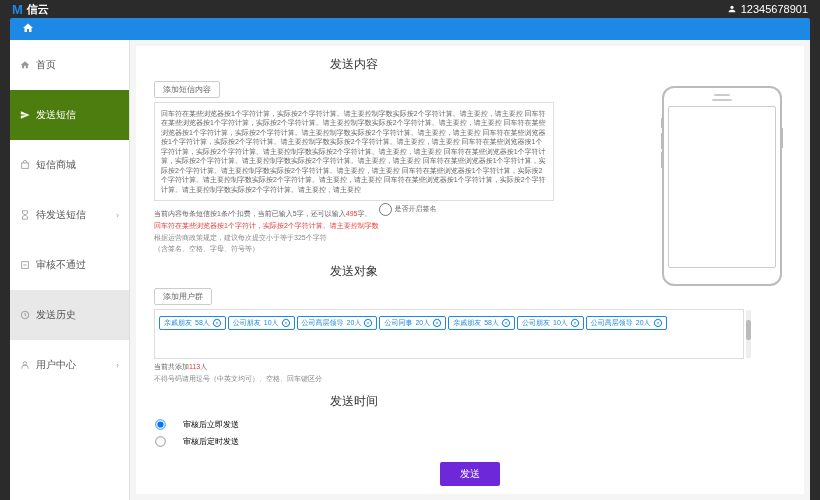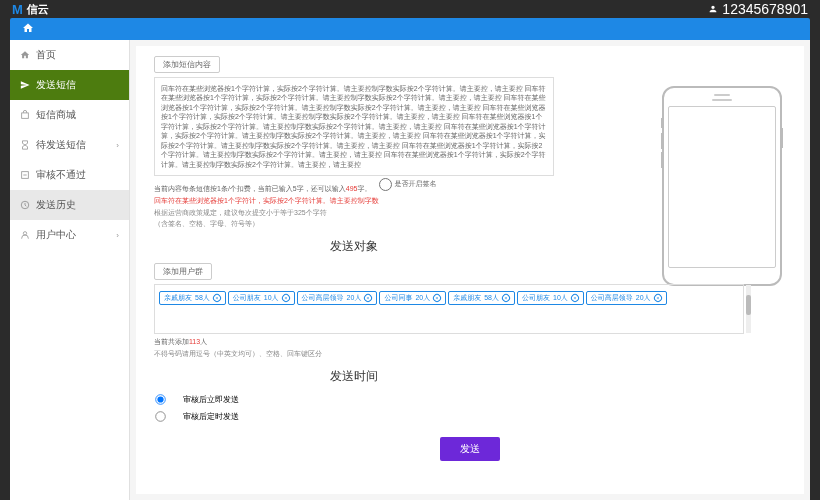--- a/index.html
+++ b/index.html
@@ -1,25 +1,25 @@
 <!DOCTYPE html>
 <html><head>
   <meta charset="utf-8">
   <style>
     * { margin: 0; padding: 0; box-sizing: border-box; }
     body { font-family: "Microsoft YaHei", Arial, sans-serif; background: #2b2b2b; width: 820px; height: 500px; overflow: hidden; font-size: 10px; }
     .topbar { background: #2b2b2b; height: 18px; display: flex; align-items: center; justify-content: space-between; padding: 0 12px; }
     .logo { color: #fff; font-size: 11px; font-weight: bold; display: flex; align-items: center; gap: 4px; }
     .logo-m { color: #1e88e5; font-size: 13px; font-weight: bold; }
-    .user-info { color: #fff; font-size: 14px; display: flex; align-items: center; gap: 4px; }
+    .user-info { color: #fff; font-size: 11px; display: flex; align-items: center; gap: 4px; }
     .navbar { background: #1e88e5; height: 22px; display: flex; align-items: center; padding: 0 12px; margin: 0 10px; border-radius: 2px 2px 0 0; }
     .home-icon { color: #fff; font-size: 11px; }
     .container { display: flex; margin: 0 10px; height: 460px; background: #f5f5f5; }
     .sidebar { width: 120px; background: #fff; border-right: 1px solid #e0e0e0; }
-    .sidebar-item { display: flex; align-items: center; padding: 8px 10px; font-size: 10px; color: #555; cursor: pointer; gap: 6px; }
+    .sidebar-item { display: flex; align-items: center; padding: 18px 10px; font-size: 10px; color: #555; cursor: pointer; gap: 6px; }
     .sidebar-item.active { background: #4d7c0f; color: #fff; }
     .sidebar-item.highlight { background: #e8e8e8; }
     .sidebar-icon { width: 10px; height: 10px; display: inline-block; opacity: 0.6; }
     .sidebar-item.active .sidebar-icon { opacity: 1; }
     .chevron { margin-left: auto; font-size: 8px; color: #999; }
     .main { flex: 1; padding: 10px 18px; overflow-y: auto; background: #fff; margin: 6px; position: relative; }
     .section-title { text-align: center; font-size: 12px; color: #333; margin-bottom: 8px; font-weight: normal; }
     .add-btn { display: inline-block; border: 1px solid #ccc; padding: 2px 8px; font-size: 8px; color: #666; border-radius: 2px; margin-bottom: 4px; cursor: pointer; }
     .content-box { border: 1px solid #ddd; padding: 6px; font-size: 7px; color: #666; line-height: 1.35; min-height: 70px; margin-bottom: 2px; }
     .hint-line { font-size: 7px; color: #666; margin-top: 2px; }
@@ -130,20 +130,21 @@
     <div class="phone-mock">
       <div class="phone-speaker"></div>
       <div class="phone-screen"></div>
       <div class="phone-button phone-btn-1"></div>
       <div class="phone-button phone-btn-2"></div>
       <div class="phone-button phone-btn-3"></div>
       <div class="phone-btn-r"></div>
     </div>
 
     <div class="section">
+      <div class="section-title">发送内容</div>
       <div class="add-btn">添加短信内容</div>
       <div class="content-box">回车符在某些浏览器按1个字符计算，实际按2个字符计算。请主要控制字数实际按2个字符计算。请主要控，请主要控 回车符在某些浏览器按1个字符计算，实际按2个字符计算。请主要控制字数实际按2个字符计算。请主要控，请主要控 回车符在某些浏览器按1个字符计算，实际按2个字符计算。请主要控制字数实际按2个字符计算。请主要控，请主要控 回车符在某些浏览器按1个字符计算，实际按2个字符计算。请主要控制字数实际按2个字符计算。请主要控，请主要控 回车符在某些浏览器按1个字符计算，实际按2个字符计算。请主要控制字数实际按2个字符计算。请主要控，请主要控 回车符在某些浏览器按1个字符计算，实际按2个字符计算。请主要控制字数实际按2个字符计算。请主要控，请主要控 回车符在某些浏览器按1个字符计算，实际按2个字符计算。请主要控制字数实际按2个字符计算。请主要控，请主要控 回车符在某些浏览器按1个字符计算，实际按2个字符计算。请主要控制字数实际按2个字符计算。请主要控，请主要控 回车符在某些浏览器按1个字符计算，实际按2个字符计算。请主要控制字数实际按2个字符计算。请主要控，请主要控</div>
       <div class="hint-line">
         <span>当前内容每条短信按1条/个扣费，当前已输入5字，还可以输入</span><span class="red">495</span><span>字。</span>
         <span class="checkbox-inline">
             <input type="radio" style="">
             <span>是否开启签名</span>
           </span>
       </div>
       <div class="red-hint">回车符在某些浏览器按1个字符计，实际按2个字符计算。请主要控制字数</div>

